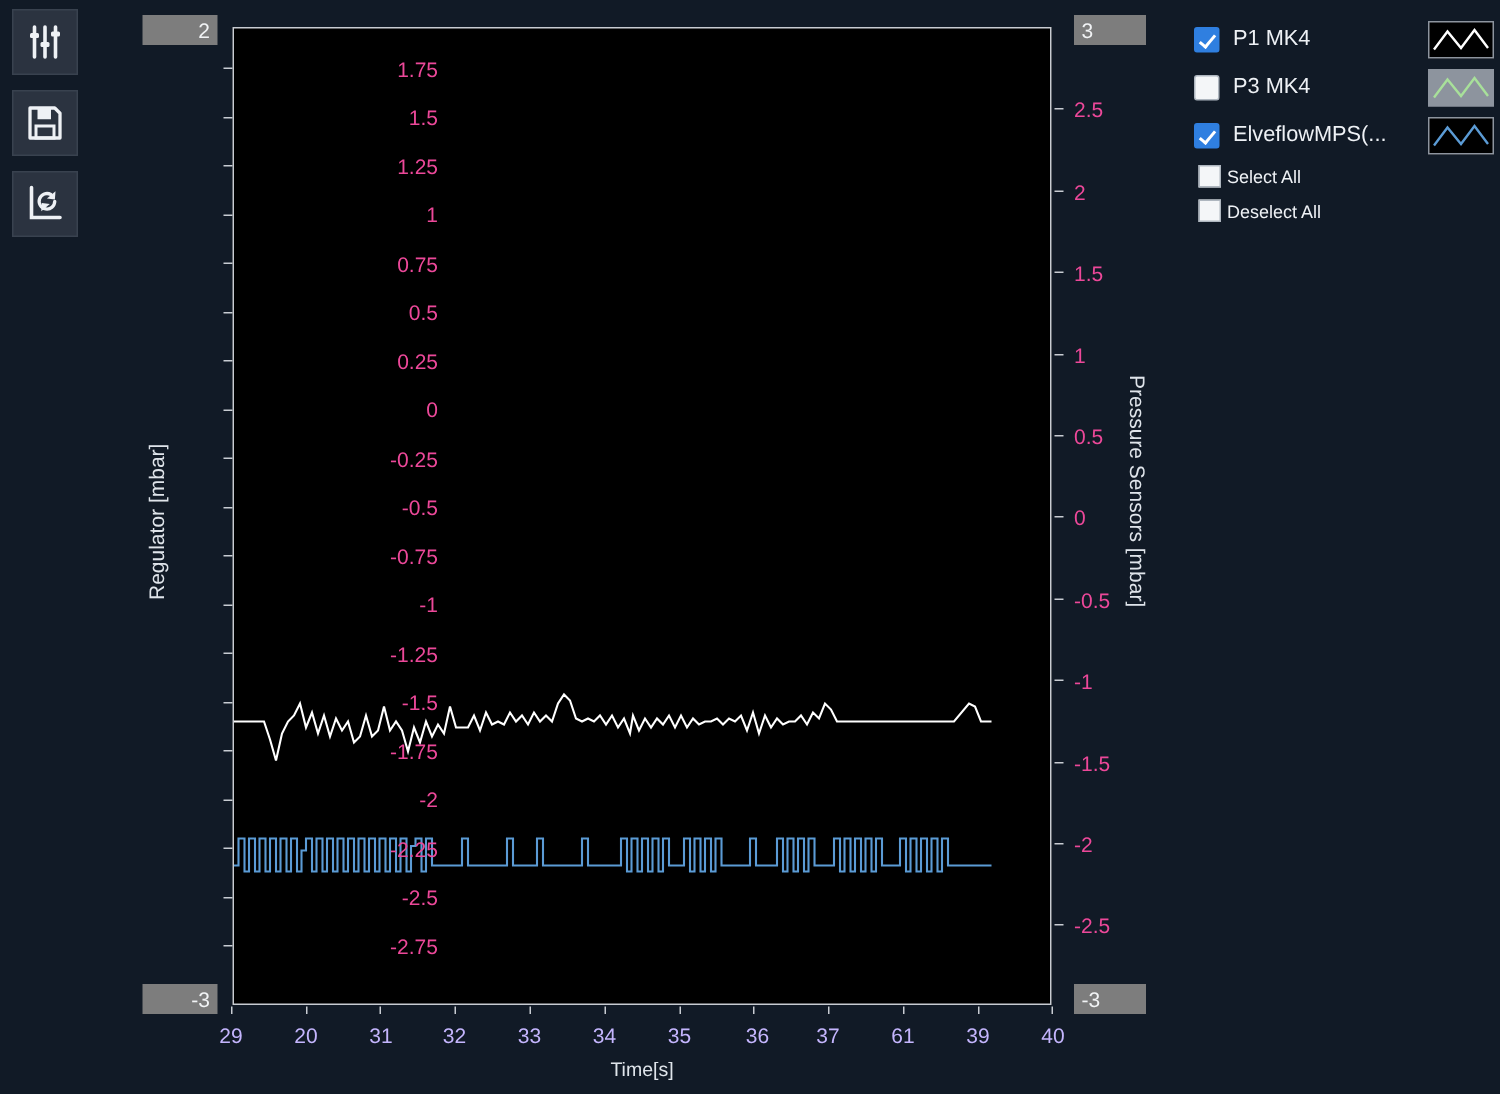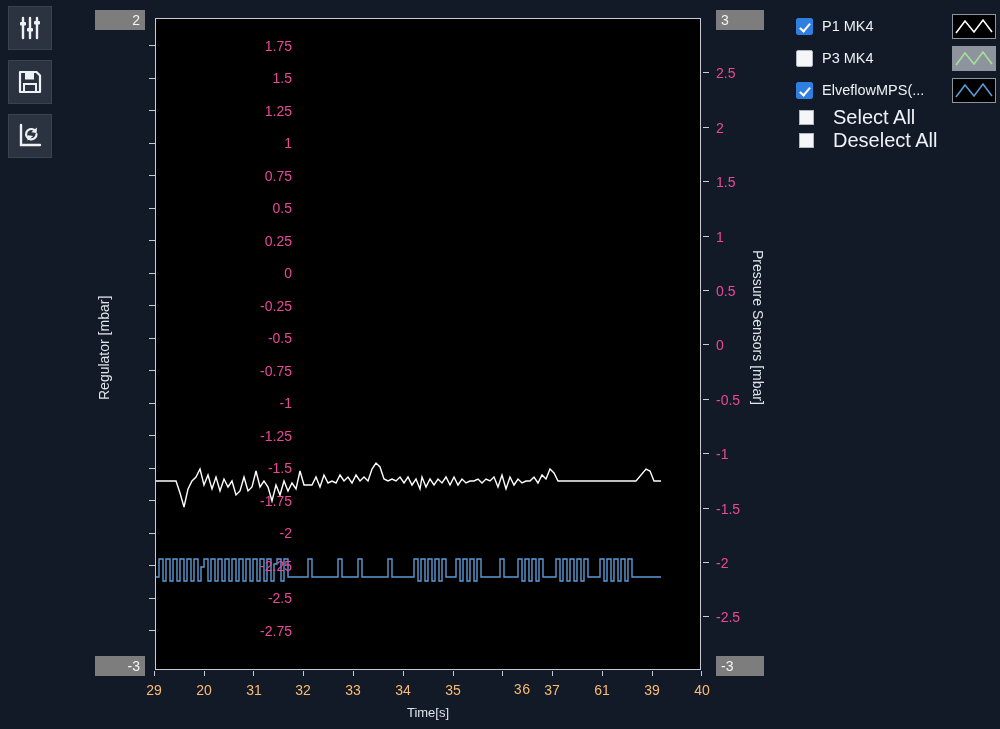--- a/index.html
+++ b/index.html
@@ -50,21 +50,21 @@
 
   
   .axis-title {
     position: absolute; color: #dfe4ea; font-size: 14px; white-space: nowrap;
   }
   .axis-title.vleft  { transform: rotate(-90deg); transform-origin: 0 0; }
   .axis-title.vright { transform: rotate(90deg);  transform-origin: 0 0; }
 
   
   .xtick {
-    position: absolute; top: 682px; color: #fdba74;
+    position: absolute; top: 682px; color: #c4b5fd;
     font-size: 14px; width: 40px; text-align: center;
   }
   .xtickmark { position: absolute; top: 671px; width: 1px; height: 5px; background: #c8ccd2; }
   .xlabel {
     position: absolute; top: 705px; left: 0; width: 856px;
     text-align: center; color: #dfe4ea; font-size: 13px;
   }
 
   
   .legend { position: absolute; left: 796px; top: 10px; width: 200px; }
@@ -78,21 +78,21 @@
   .cb.on  { background: #2f7fe0; border: 1px solid #2f7fe0; }
   .cb.off { background: #f4f6f8; border: 1px solid #aeb6bf; }
   .cb.on::after {
     content: ""; position: absolute; left: 5px; top: 2px;
     width: 4px; height: 9px; border: solid #fff;
     border-width: 0 2px 2px 0; transform: rotate(40deg);
   }
   .cb.plain { width: 15px; height: 15px; flex: 0 0 15px; border-radius: 0; }
 
   .lbl { margin-left: 9px; color: #eef1f5; font-size: 14.5px; white-space: nowrap; }
-  .lbl.small { margin-left: 19px; font-size: 20px; }
+  .lbl.small { margin-left: 4px; font-size: 12px; }
 
   .thumb {
     position: absolute; right: 0; top: 4px;
     width: 44px; height: 25px; border: 1px solid #8d949e; cursor: pointer;
   }
   .thumb svg { display: block; }
 </style>
 </head>
 <body>
 
@@ -221,21 +221,21 @@
 
   <div class="axis-title vright" style="left:766px; top:250px;">Pressure Sensors [mbar]</div>
 
   <div class="xtick" style="left:134px;">29</div>
   <div class="xtick" style="left:184px;">20</div>
   <div class="xtick" style="left:234px;">31</div>
   <div class="xtick" style="left:283px;">32</div>
   <div class="xtick" style="left:333px;">33</div>
   <div class="xtick" style="left:383px;">34</div>
   <div class="xtick" style="left:433px;">35</div>
-  <div class="xtick" style="left:502px;font-family:Liberation Mono, monospace;">36</div>
+  <div class="xtick" style="left:485px;">36</div>
   <div class="xtick" style="left:532px;">37</div>
   <div class="xtick" style="left:582px;">61</div>
   <div class="xtick" style="left:632px;">39</div>
   <div class="xtick" style="left:682px;">40</div>
 
   <div class="xtickmark" style="left:154px;"></div>
   <div class="xtickmark" style="left:204px;"></div>
   <div class="xtickmark" style="left:253px;"></div>
   <div class="xtickmark" style="left:303px;"></div>
   <div class="xtickmark" style="left:353px;"></div>

